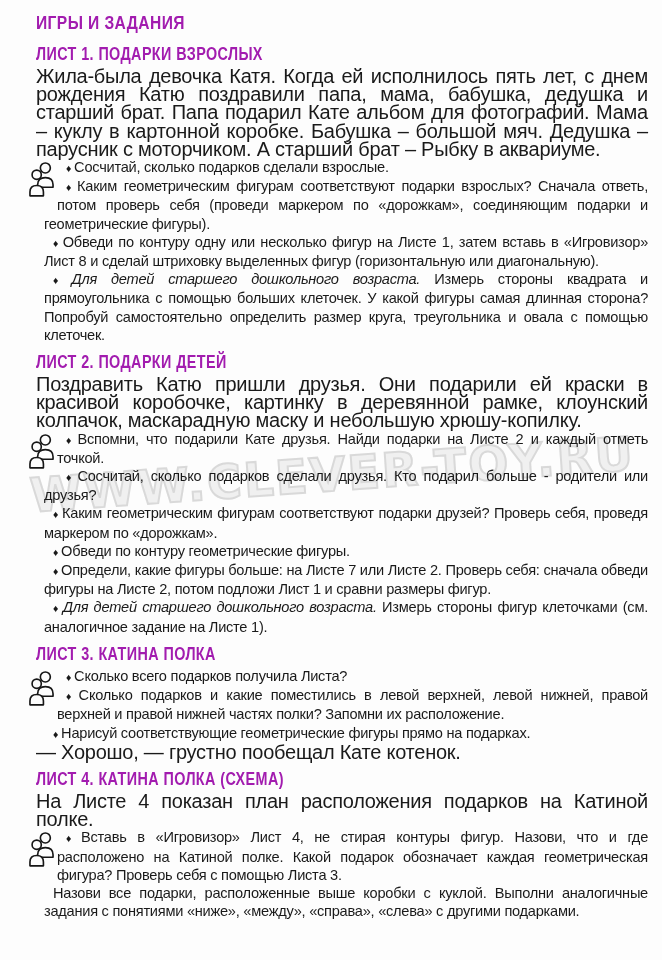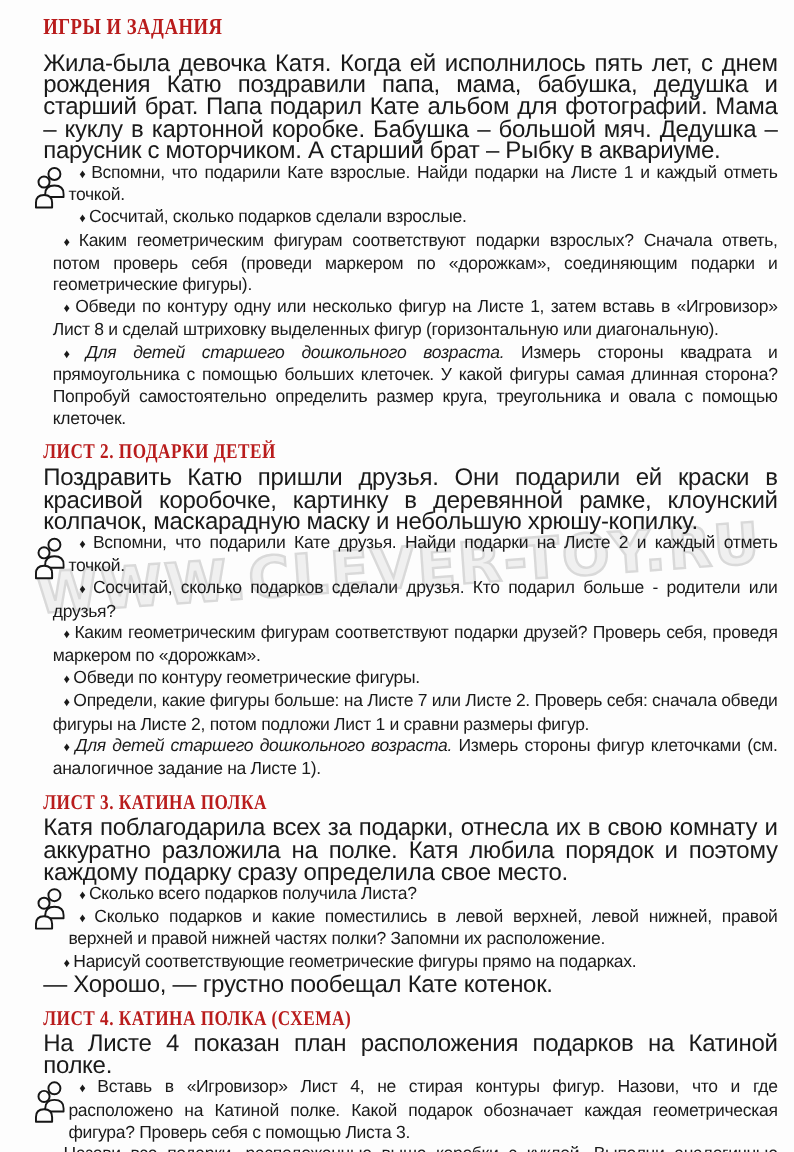--- a/index.html
+++ b/index.html
@@ -7,21 +7,21 @@
     width:662px;height:960px;overflow:hidden;position:relative;
     background:#fdfdfd;
     font-family:"Liberation Sans","DejaVu Sans",sans-serif;
     color:#1a1a1a;
     -webkit-font-smoothing:antialiased;
   }
   .page{
     position:relative;z-index:1;
     padding:12px 14px 0 36px;
   }
-  h1,h2{margin:0;padding:0;font-weight:700;color:#b91c1c;font-family:Liberation Serif, serif;}
+  h1,h2{margin:0;padding:0;font-weight:700;color:#a21caf;}
   h1{font-size:19px;margin:0 0 11px 0;line-height:21px;}
   h2{font-size:17.5px;margin:8px 0 3px 0;line-height:20px;}
   .cond{
     display:inline-block;
     transform:scaleX(.82);
     transform-origin:0 60%;
     letter-spacing:.5px;
     white-space:nowrap;
   }
   .para{
@@ -57,29 +57,29 @@
 </style>
 </head>
 <body>
 
 <div class="watermark">WWW.CLEVER-TOY.RU</div>
 
 <div class="page">
   <h1><span class="cond">ИГРЫ И ЗАДАНИЯ</span></h1>
   <div id="sections">
       <section>
+        <h2><span class="cond">ЛИСТ 1. ПОДАРКИ ВЗРОСЛЫХ</span></h2>
         <p class="para">Жила-была девочка Катя. Когда ей исполнилось пять лет, с днем рождения Катю поздравили папа, мама, бабушка, дедушка и старший брат. Папа подарил Кате альбом для фотографий. Мама – куклу в картонной коробке. Бабушка – большой мяч. Дедушка – парусник с моторчиком. А старший брат – Рыбку в аквариуме.</p>
         <div class="tasks">
           <span class="gicon"><svg width="25" height="39" viewBox="0 0 26 40" fill="none" stroke="#161616" stroke-width="1.7" stroke-linejoin="round">
               <circle cx="17" cy="8" r="5.2" fill="#fdfdfd"></circle>
               <path d="M9 28 v-2.5 q0 -7.5 8 -7.5 q8 0 8 7.5 V28 z" fill="#fdfdfd"></path>
               <circle cx="8" cy="15" r="4.8" fill="#fdfdfd"></circle>
               <path d="M1 37 v-4 q0 -6.8 7 -6.8 q7 0 7 6.8 V37 z" fill="#fdfdfd"></path>
             </svg></span>
-          <p class="bullet"><span class="dm">♦</span><span>Вспомни, что подарили Кате взрослые. Найди подарки на Листе 1 и каждый отметь точкой.</span></p>
           <p class="bullet"><span class="dm">♦</span><span>Сосчитай, сколько подарков сделали взрослые.</span></p>
           <p class="bullet"><span class="dm">♦</span><span>Каким геометрическим фигурам соответствуют подарки взрослых? Сначала ответь, потом проверь себя (проведи маркером по «дорожкам», соединяющим подарки и геометрические фигуры).</span></p>
           <p class="bullet"><span class="dm">♦</span><span>Обведи по контуру одну или несколько фигур на Листе 1, затем вставь в «Игровизор» Лист 8 и сделай штриховку выделенных фигур (горизонтальную или диагональную).</span></p>
           <p class="bullet"><span class="dm">♦</span><span class="lead-it">Для детей старшего дошкольного возраста. </span><span>Измерь стороны квадрата и прямоугольника с помощью больших клеточек. У какой фигуры самая длинная сторона? Попробуй самостоятельно определить размер круга, треугольника и овала с помощью клеточек.</span></p>
         </div>
       </section>
       <section>
         <h2><span class="cond">ЛИСТ 2. ПОДАРКИ ДЕТЕЙ</span></h2>
         <p class="para">Поздравить Катю пришли друзья. Они подарили ей краски в красивой коробочке, картинку в деревянной рамке, клоунский колпачок, маскарадную маску и небольшую хрюшу-копилку.</p>
         <div class="tasks">
@@ -92,21 +92,20 @@
           <p class="bullet"><span class="dm">♦</span><span>Вспомни, что подарили Кате друзья. Найди подарки на Листе 2 и каждый отметь точкой.</span></p>
           <p class="bullet"><span class="dm">♦</span><span>Сосчитай, сколько подарков сделали друзья. Кто подарил больше - родители или друзья?</span></p>
           <p class="bullet"><span class="dm">♦</span><span>Каким геометрическим фигурам соответствуют подарки друзей? Проверь себя, проведя маркером по «дорожкам».</span></p>
           <p class="bullet"><span class="dm">♦</span><span>Обведи по контуру геометрические фигуры.</span></p>
           <p class="bullet"><span class="dm">♦</span><span>Определи, какие фигуры больше: на Листе 7 или Листе 2. Проверь себя: сначала обведи фигуры на Листе 2, потом подложи Лист 1 и сравни размеры фигур.</span></p>
           <p class="bullet"><span class="dm">♦</span><span class="lead-it">Для детей старшего дошкольного возраста. </span><span>Измерь стороны фигур клеточками (см. аналогичное задание на Листе 1).</span></p>
         </div>
       </section>
       <section>
         <h2><span class="cond">ЛИСТ 3. КАТИНА ПОЛКА</span></h2>
-        <p class="para">Катя поблагодарила всех за подарки, отнесла их в свою комнату и аккуратно разложила на полке. Катя любила порядок и поэтому каждому подарку сразу определила свое место.</p>
         <div class="tasks">
           <span class="gicon"><svg width="25" height="39" viewBox="0 0 26 40" fill="none" stroke="#161616" stroke-width="1.7" stroke-linejoin="round">
               <circle cx="17" cy="8" r="5.2" fill="#fdfdfd"></circle>
               <path d="M9 28 v-2.5 q0 -7.5 8 -7.5 q8 0 8 7.5 V28 z" fill="#fdfdfd"></path>
               <circle cx="8" cy="15" r="4.8" fill="#fdfdfd"></circle>
               <path d="M1 37 v-4 q0 -6.8 7 -6.8 q7 0 7 6.8 V37 z" fill="#fdfdfd"></path>
             </svg></span>
           <p class="bullet"><span class="dm">♦</span><span>Сколько всего подарков получила Листа?</span></p>
           <p class="bullet"><span class="dm">♦</span><span>Сколько подарков и какие поместились в левой верхней, левой нижней, правой верхней и правой нижней частях полки? Запомни их расположение.</span></p>
           <p class="bullet"><span class="dm">♦</span><span>Нарисуй соответствующие геометрические фигуры прямо на подарках.</span></p>

